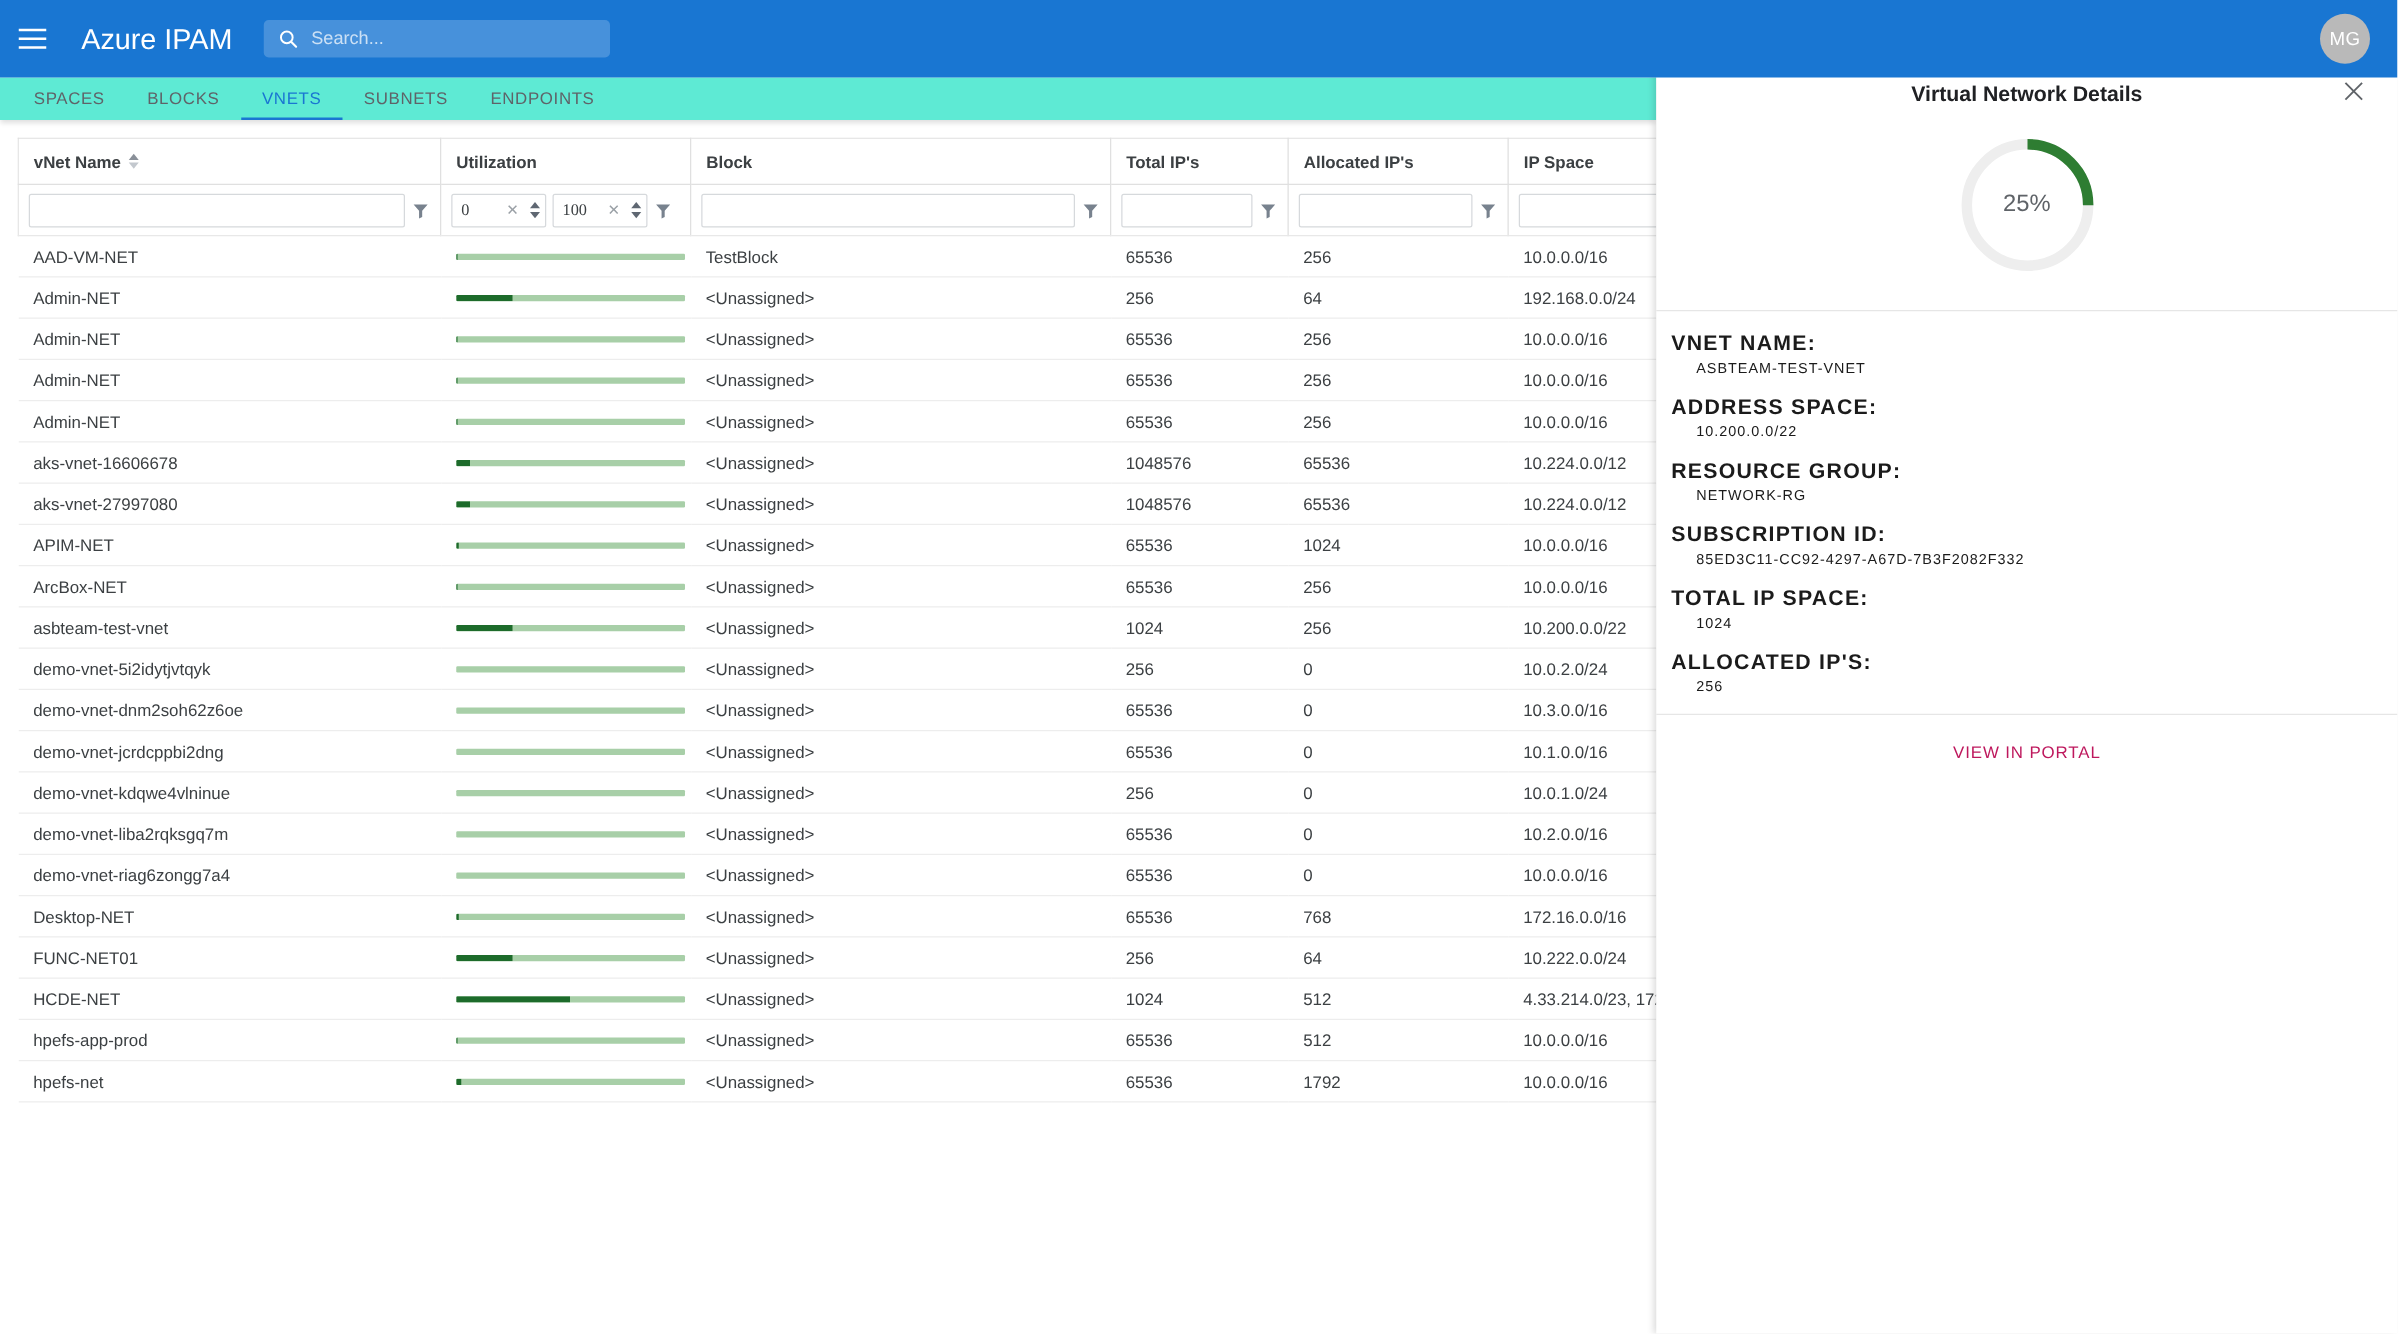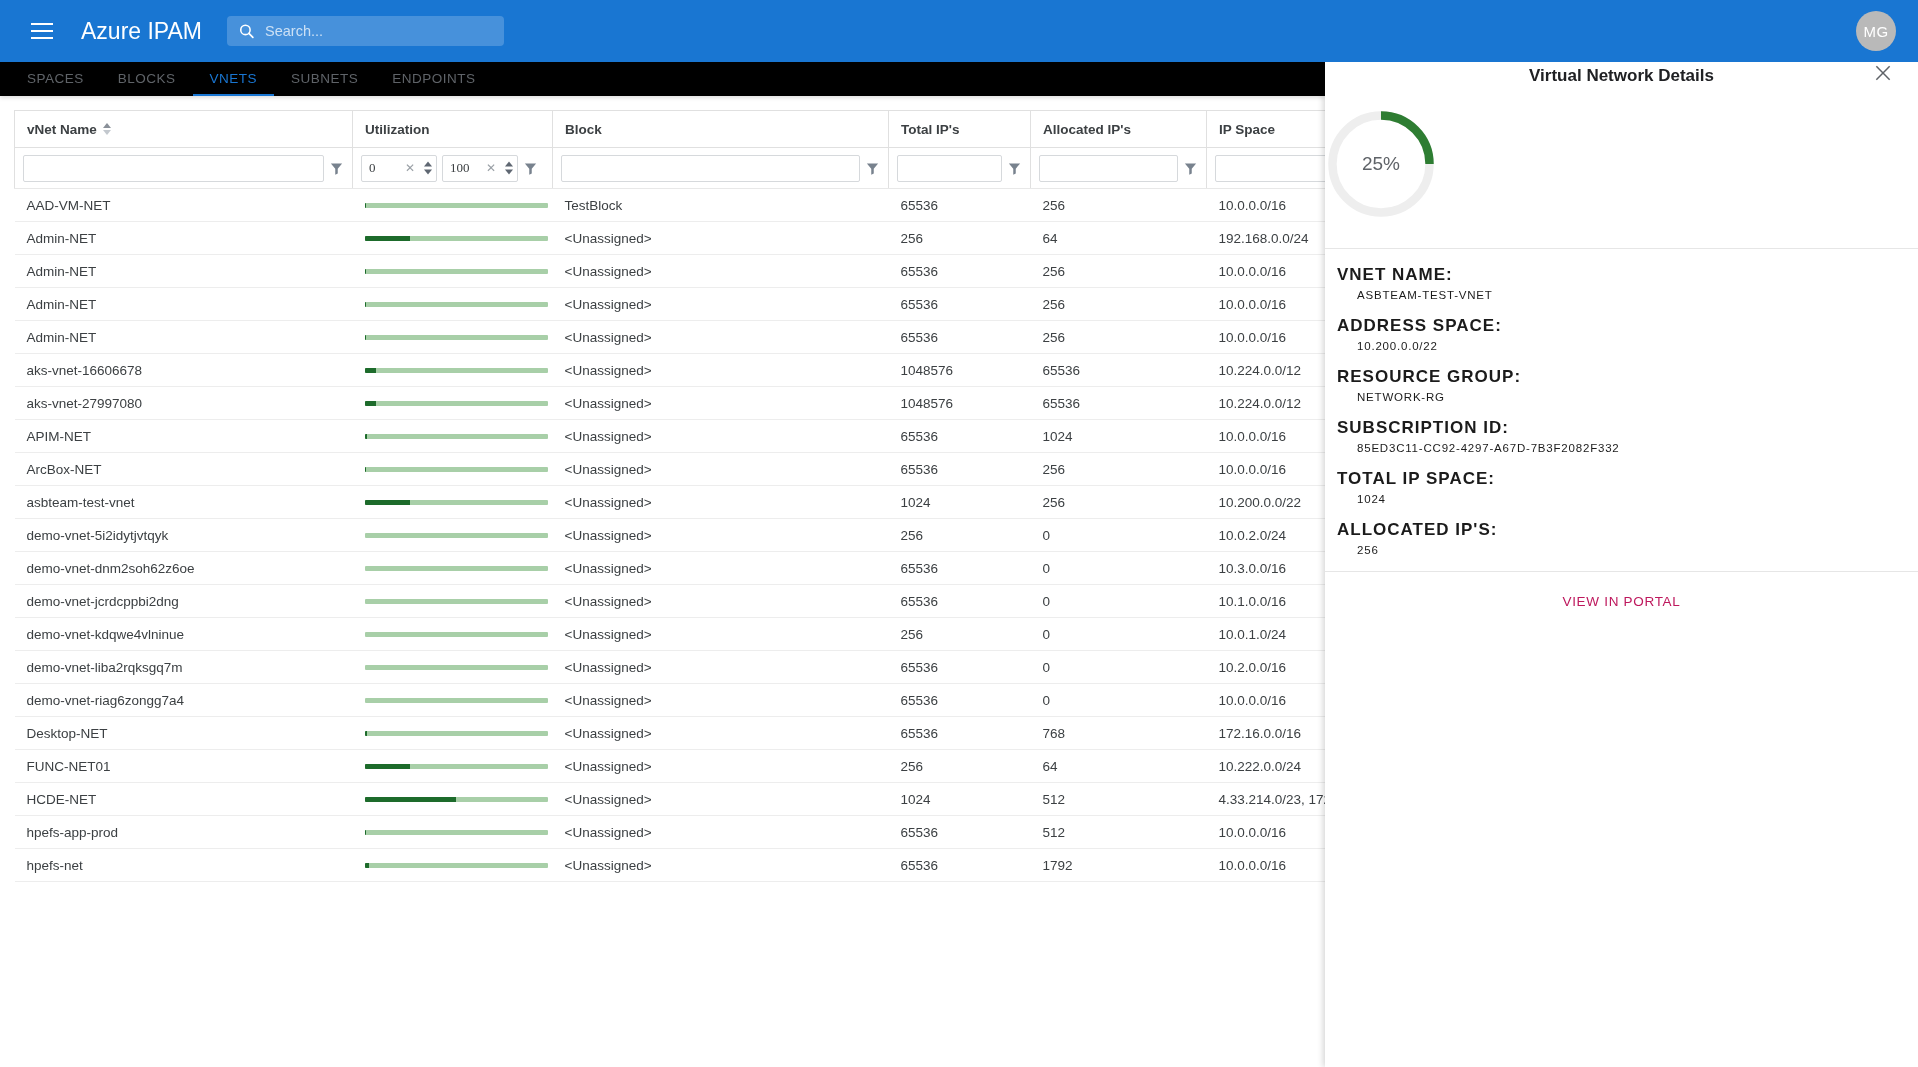--- a/index.html
+++ b/index.html
@@ -10,21 +10,21 @@
     overflow: hidden;
   }
   #app { position: relative; width: 1918px; height: 1067px; }
 
   
   .appbar {
     position: absolute; top: 0; left: 0;
     width: 1918px; height: 62px;
     background: #1976d2;
     display: flex; align-items: center;
-    padding-left: 20px;
+    padding-left: 4px;
     z-index: 30;
   }
   .menu-btn {
     width: 44px; height: 44px;
     display: flex; flex-direction: column; align-items: center; justify-content: center;
     gap: 5px; cursor: pointer; border-radius: 50%;
   }
   .menu-btn span { display: block; width: 22px; height: 2px; background: #fff; }
   .brand {
     color: #fff; font-size: 23px; font-weight: 400;
@@ -55,21 +55,21 @@
     background: #b9b9b9; color: #fff;
     display: flex; align-items: center; justify-content: center;
     font-size: 15px; font-weight: 500; letter-spacing: .4px;
     cursor: pointer;
   }
 
   
   .tabbar {
     position: absolute; top: 62px; left: 0;
     width: 1325px; height: 34px;
-    background: #000000;
+    background: #5eead4;
     display: flex; align-items: flex-end;
     padding-left: 10px;
     box-shadow: 0 2px 4px rgba(0,0,0,0.13);
     z-index: 20;
   }
   .tab {
     height: 34px; padding: 0 17px;
     display: flex; align-items: center; justify-content: center;
     font-size: 13.5px; letter-spacing: .5px;
     color: #5f6368; cursor: pointer;
@@ -184,21 +184,21 @@
   .panel-head {
     position: relative; height: 56px;
     display: flex; align-items: center; justify-content: center;
   }
   .panel-title { font-size: 17px; font-weight: bold; color: #202124; }
   .panel-close {
     position: absolute; right: 22px; top: 12px;
     width: 26px; height: 26px; cursor: pointer;
     display: flex; align-items: center; justify-content: center;
   }
-  .donut-wrap { display: flex; margin-top: 4px; }
+  .donut-wrap { display: flex; justify-content: center; margin-top: 4px; }
   .donut { position: relative; width: 112px; height: 112px; }
   .donut .pct {
     position: absolute; inset: 0;
     display: flex; align-items: center; justify-content: center;
     font-size: 19px; color: #5f6368;
   }
   .panel-divider { height: 1px; background: #e6e6e6; margin-top: 28px; }
   .fields { padding: 16px 0 0 10px; }
   .f-label {
     font-size: 17px; font-weight: bold; color: #1b1b1b;

